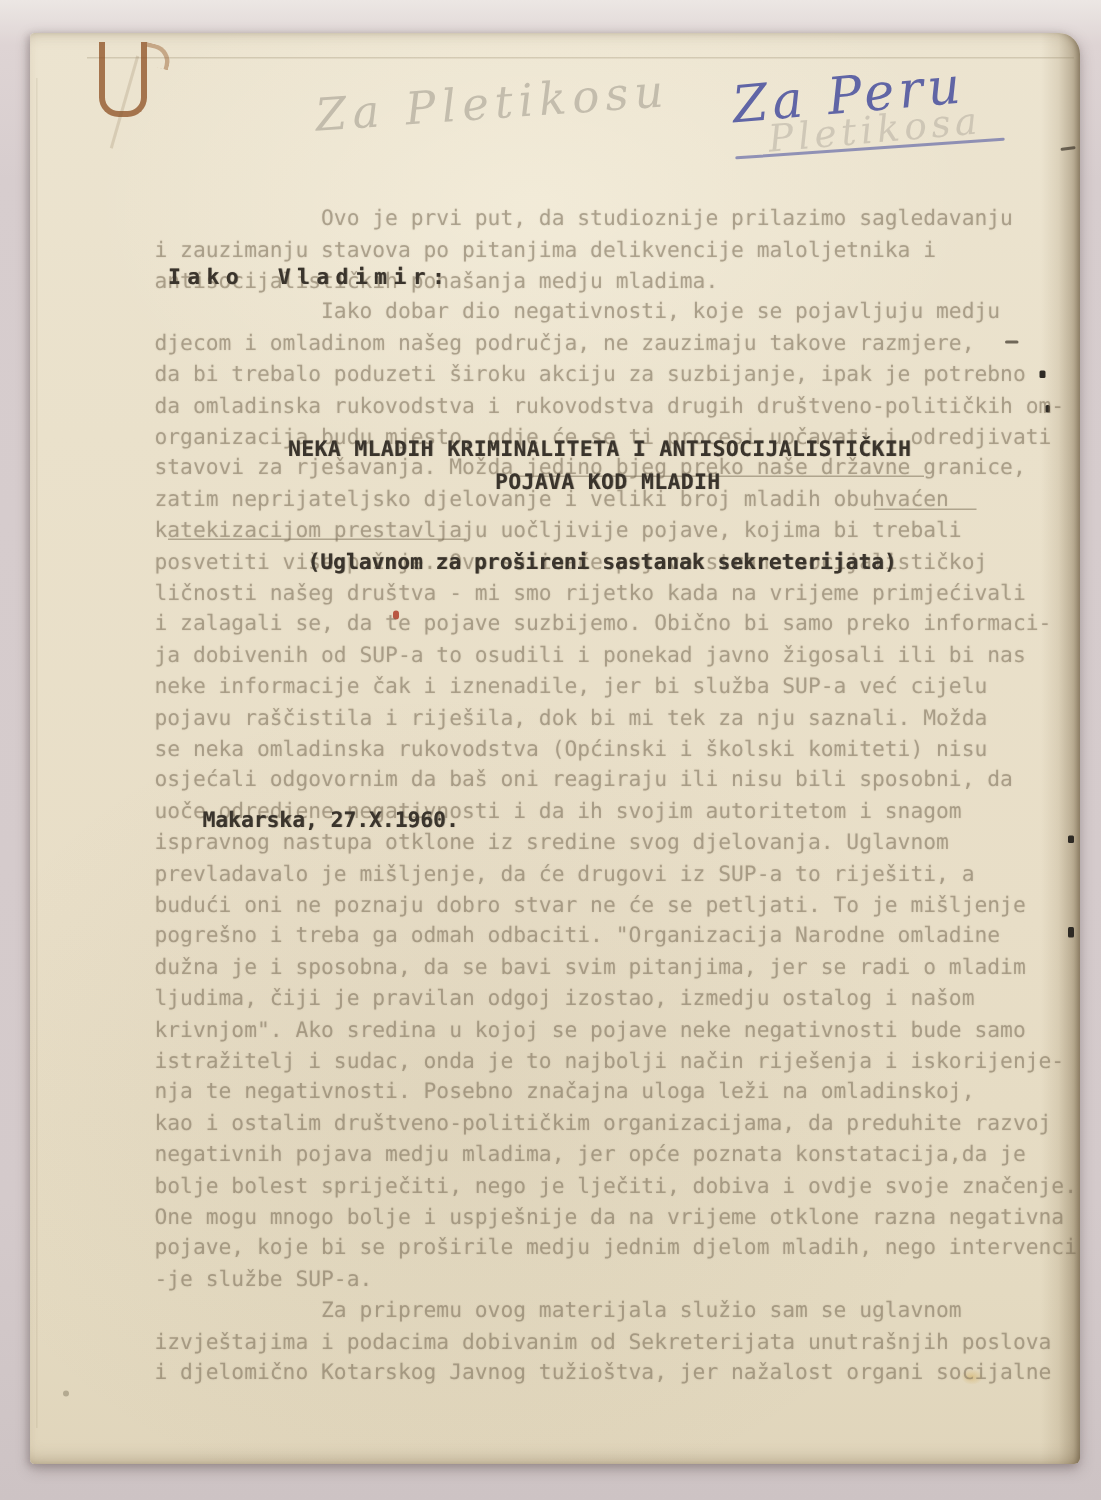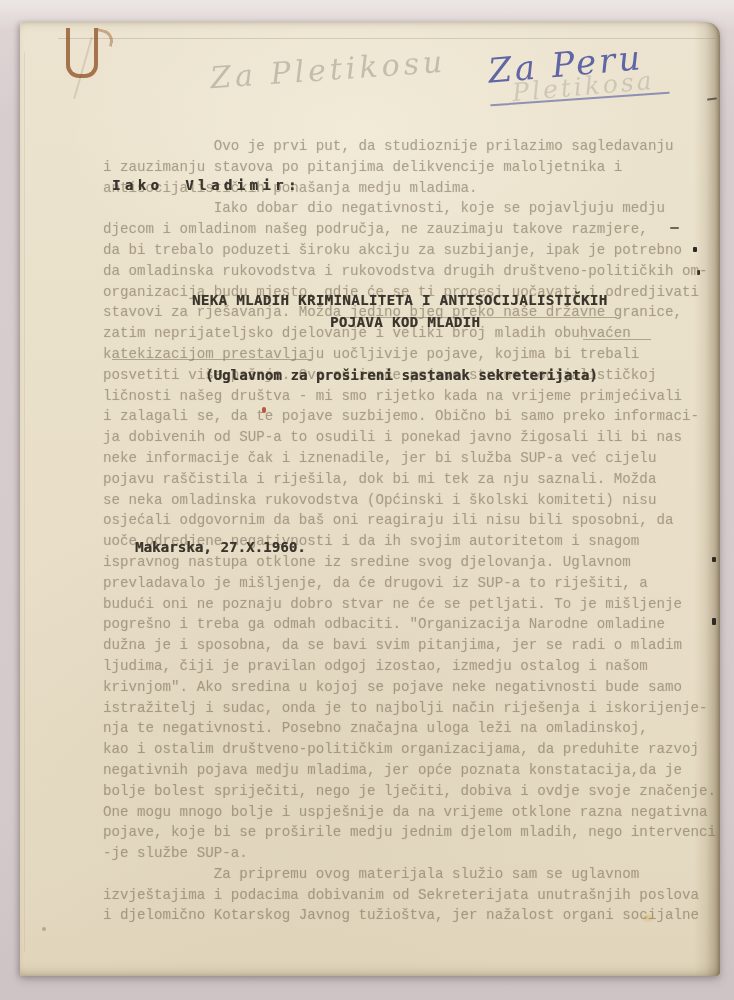--- a/index.html
+++ b/index.html
@@ -25,21 +25,20 @@
     border-radius:0 14px 4px 0;}
   .crease-top{position:absolute;left:38px;right:4px;top:16px;height:1px;background:rgba(150,135,105,.30);}
   .crease-left{position:absolute;left:4px;top:30px;width:1px;height:900px;background:rgba(150,135,105,.14);}
 
   
   .ghost{
     position:absolute;left:83px;top:114px;width:625px;
     font-size:14.2px;line-height:20.8px;white-space:pre;
     color:rgba(122,109,87,.46);
     text-shadow:0 0 1px rgba(122,109,87,.28);
-    font-family:Liberation Mono, monospace;
   }
   .gline{height:20.8px;}
   .g-underline{position:absolute;height:1.4px;background:rgba(116,103,80,.50);}
 
   
   .ink{
     position:absolute;white-space:pre;color:#3a342c;font-weight:bold;
     font-size:14.2px;line-height:17px;
     text-shadow:.4px .3px .5px rgba(58,52,44,.55);
   }

